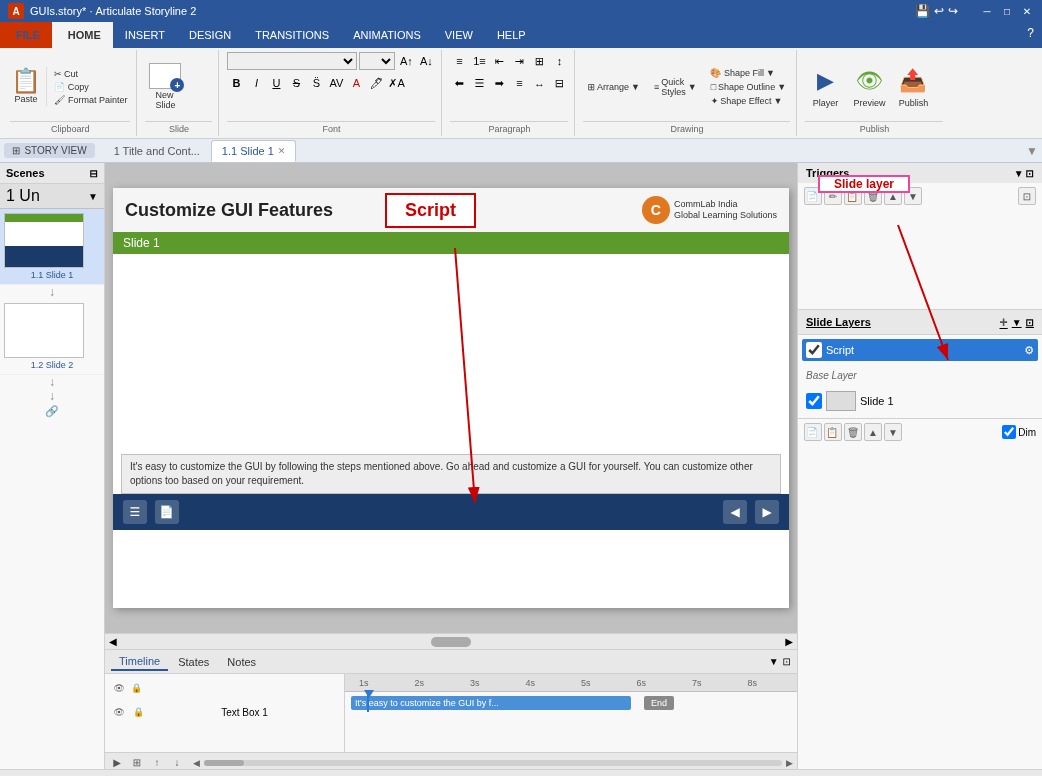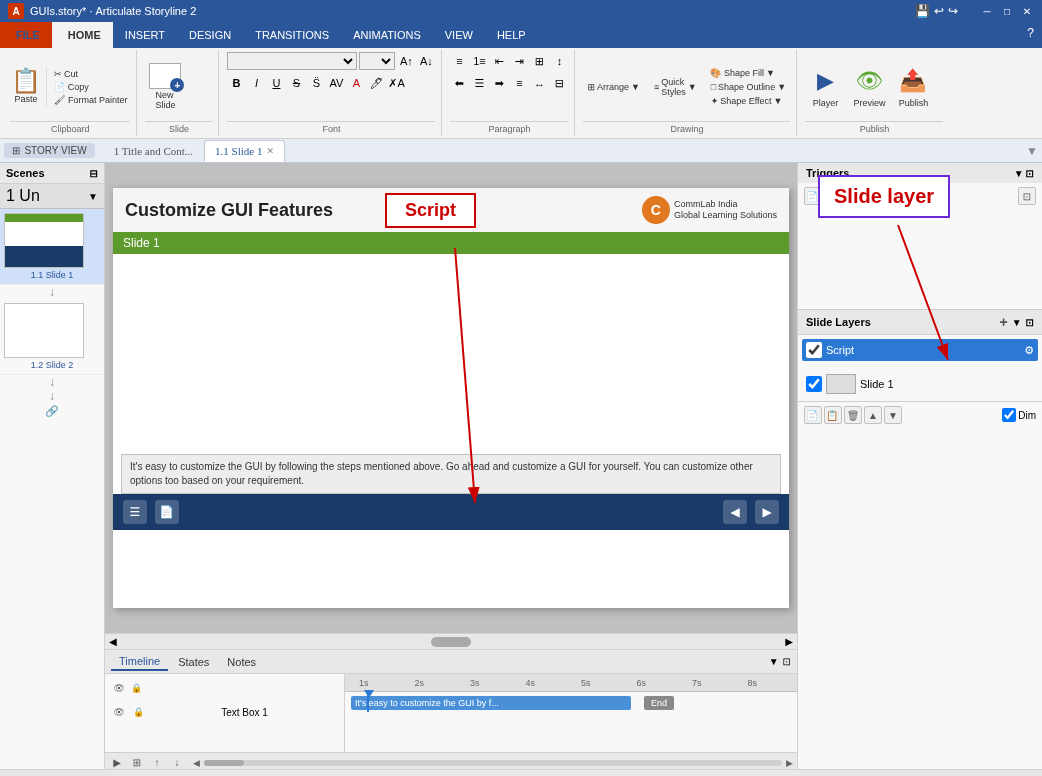--- a/index.html
+++ b/index.html
@@ -34,21 +34,21 @@
     .font-select { width: 130px; height: 18px; font-size: 10px; border: 1px solid #aaa; }
     .font-size-select { width: 36px; height: 18px; font-size: 10px; border: 1px solid #aaa; }
     .font-btn { width: 18px; height: 18px; display: flex; align-items: center; justify-content: center; font-size: 11px; cursor: pointer; border: 1px solid transparent; border-radius: 2px; }
     .shape-btn { font-size: 9px; color: #333; padding: 1px 4px; cursor: pointer; border-radius: 2px; display: flex; align-items: center; gap: 2px; }
 
     
     .publish-area { display: flex; gap: 4px; align-items: center; }
 
     
     .tab-bar { display: flex; align-items: center; background: #e8edf4; border-bottom: 1px solid #c0c8d8; height: 24px; padding: 0 4px; }
-    .tab-item { display: flex; align-items: center; gap: 4px; padding: 6px 10px; font-size: 11px; cursor: pointer; border: 1px solid transparent; border-radius: 3px 3px 0 0; height: 22px; font-family: Liberation Serif, serif; }
+    .tab-item { display: flex; align-items: center; gap: 4px; padding: 6px 10px; font-size: 11px; cursor: pointer; border: 1px solid transparent; border-radius: 3px 3px 0 0; height: 22px; }
     .tab-item.active { background: white; border-color: #c0c8d8; border-bottom-color: white; color: #2b579a; }
     .tab-item:not(.active) { color: #555; }
     .tab-close { font-size: 9px; color: #888; cursor: pointer; }
     .story-view-tab { background: #d0d8e8; padding: 2px 8px; font-size: 10px; color: #444; border-radius: 3px; display: flex; align-items: center; gap: 4px; }
 
     
     .main-area { display: flex; height: calc(776px - 22px - 90px - 6px - 24px - 28px); }
 
     
     .scenes-panel { width: 105px; background: #f8f8f8; border-right: 1px solid #d0d0d0; display: flex; flex-direction: column; }
@@ -495,32 +495,32 @@
         <span class="right-icon-btn">📋</span>
         <span class="right-icon-btn">🗑</span>
         <span class="right-icon-btn">▲</span>
         <span class="right-icon-btn">▼</span>
         <span class="right-icon-btn" style="margin-left:auto;">⊡</span>
       </div>
       <div class="triggers-area"></div>
     </div>
 
     <div style="flex:1;display:flex;flex-direction:column;">
-      <div style="display:flex;align-items:center;justify-content:space-between;padding:4px 8px;background:#e8e8e8;font-size:11px;font-weight:bold;border-bottom:1px solid #d0d0d0;">
+      <div style="display:flex;align-items:center;justify-content:space-between;padding:4px 8px;background:#e8e8e8;font-size:11px;font-weight:bold;border-bottom:1px solid #d0d0d0;text-decoration:underline;">
         <span>Slide Layers</span>
         <div style="display:flex;align-items:center;gap:4px;">
           <span style="font-size:14px;cursor:pointer;font-weight:bold;color:#555;">+</span>
           <span style="font-size:10px;cursor:pointer;">▼</span>
           <span style="font-size:10px;cursor:pointer;">⊡</span>
         </div>
       </div>
 
       <div style="position:relative;">
         <div style="position:absolute;top:-160px;left:20px;z-index:10;">
-          <div style="border:2px solid #6d28d9;background:white;padding:8px 14px;font-size:20px;color:#cc0000;font-weight:bold;display:inline-block;">
+          <div style="border:2px solid #ec4899;background:white;padding:0 14px;font-size:12px;color:#cc0000;font-weight:bold;display:inline-block;">
             <span>Slide layer</span>
           </div>
         </div>
         <svg style="position:absolute;top:-160px;left:0;width:245px;height:200px;pointer-events:none;z-index:9;">
           <defs>
             <marker id="arrowhead2" markerWidth="8" markerHeight="6" refX="8" refY="3" orient="auto">
               <polygon points="0 0, 8 3, 0 6" fill="#cc0000"></polygon>
             </marker>
           </defs>
           <line x1="100" y1="50" x2="150" y2="185" stroke="#cc0000" stroke-width="2" marker-end="url(#arrowhead2)"></line>
@@ -528,20 +528,21 @@
       </div>
 
       <div style="padding:4px;">
         <div class="layer-item active-layer">
           <input type="checkbox" class="layer-check" checked="" style="accent-color: white;">
           <span>Script</span>
           <span style="margin-left:auto;">⚙</span>
         </div>
       </div>
 
+      <div class="base-layer-label">Base Layer</div>
 
       <div style="padding:4px;">
         <div class="layer-item-base">
           <input type="checkbox" class="layer-check" checked="" style="">
           <div class="layer-thumb"></div>
           <span>Slide 1</span>
         </div>
       </div>
 
       <div class="layers-bottom-toolbar">

